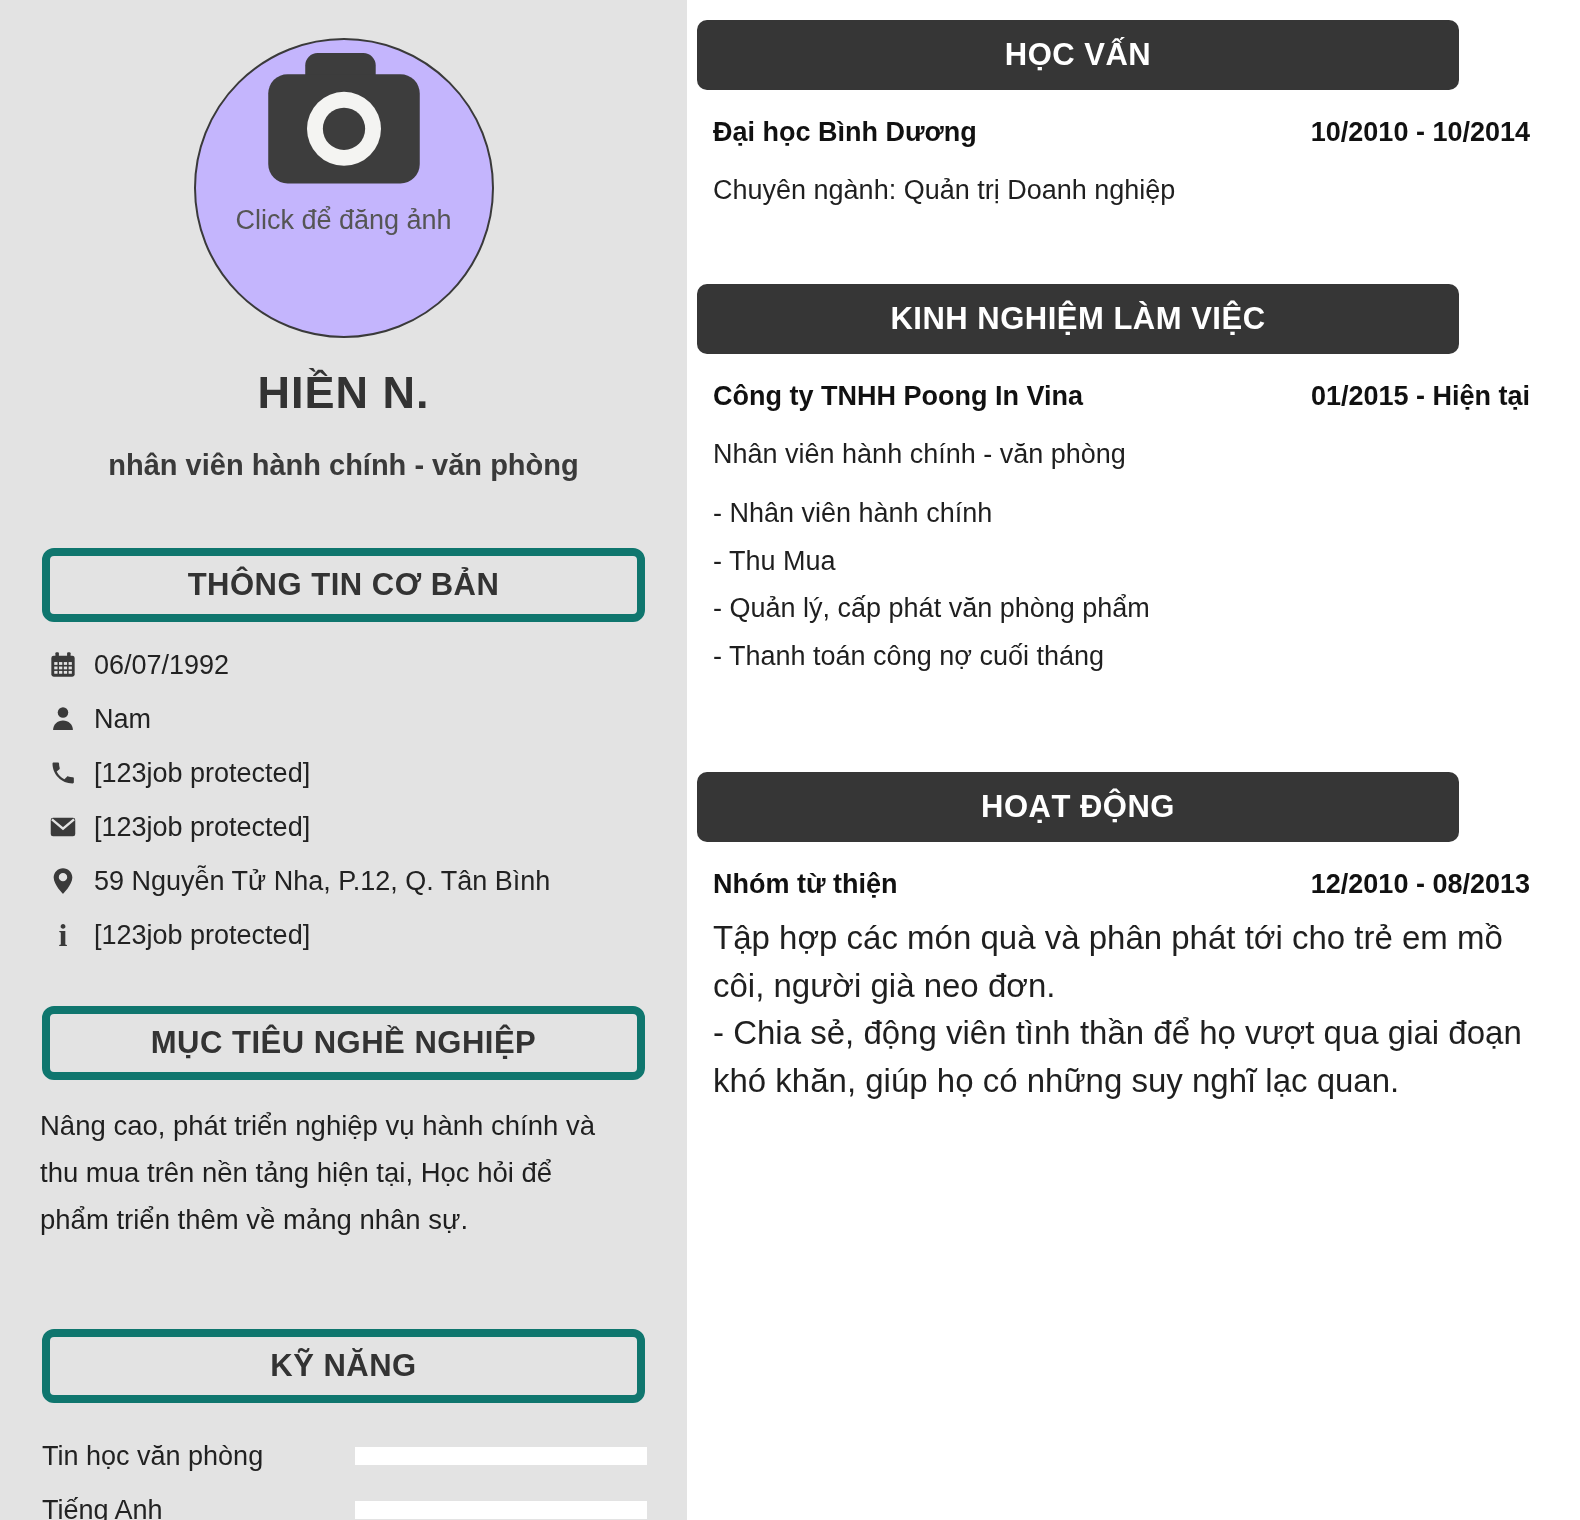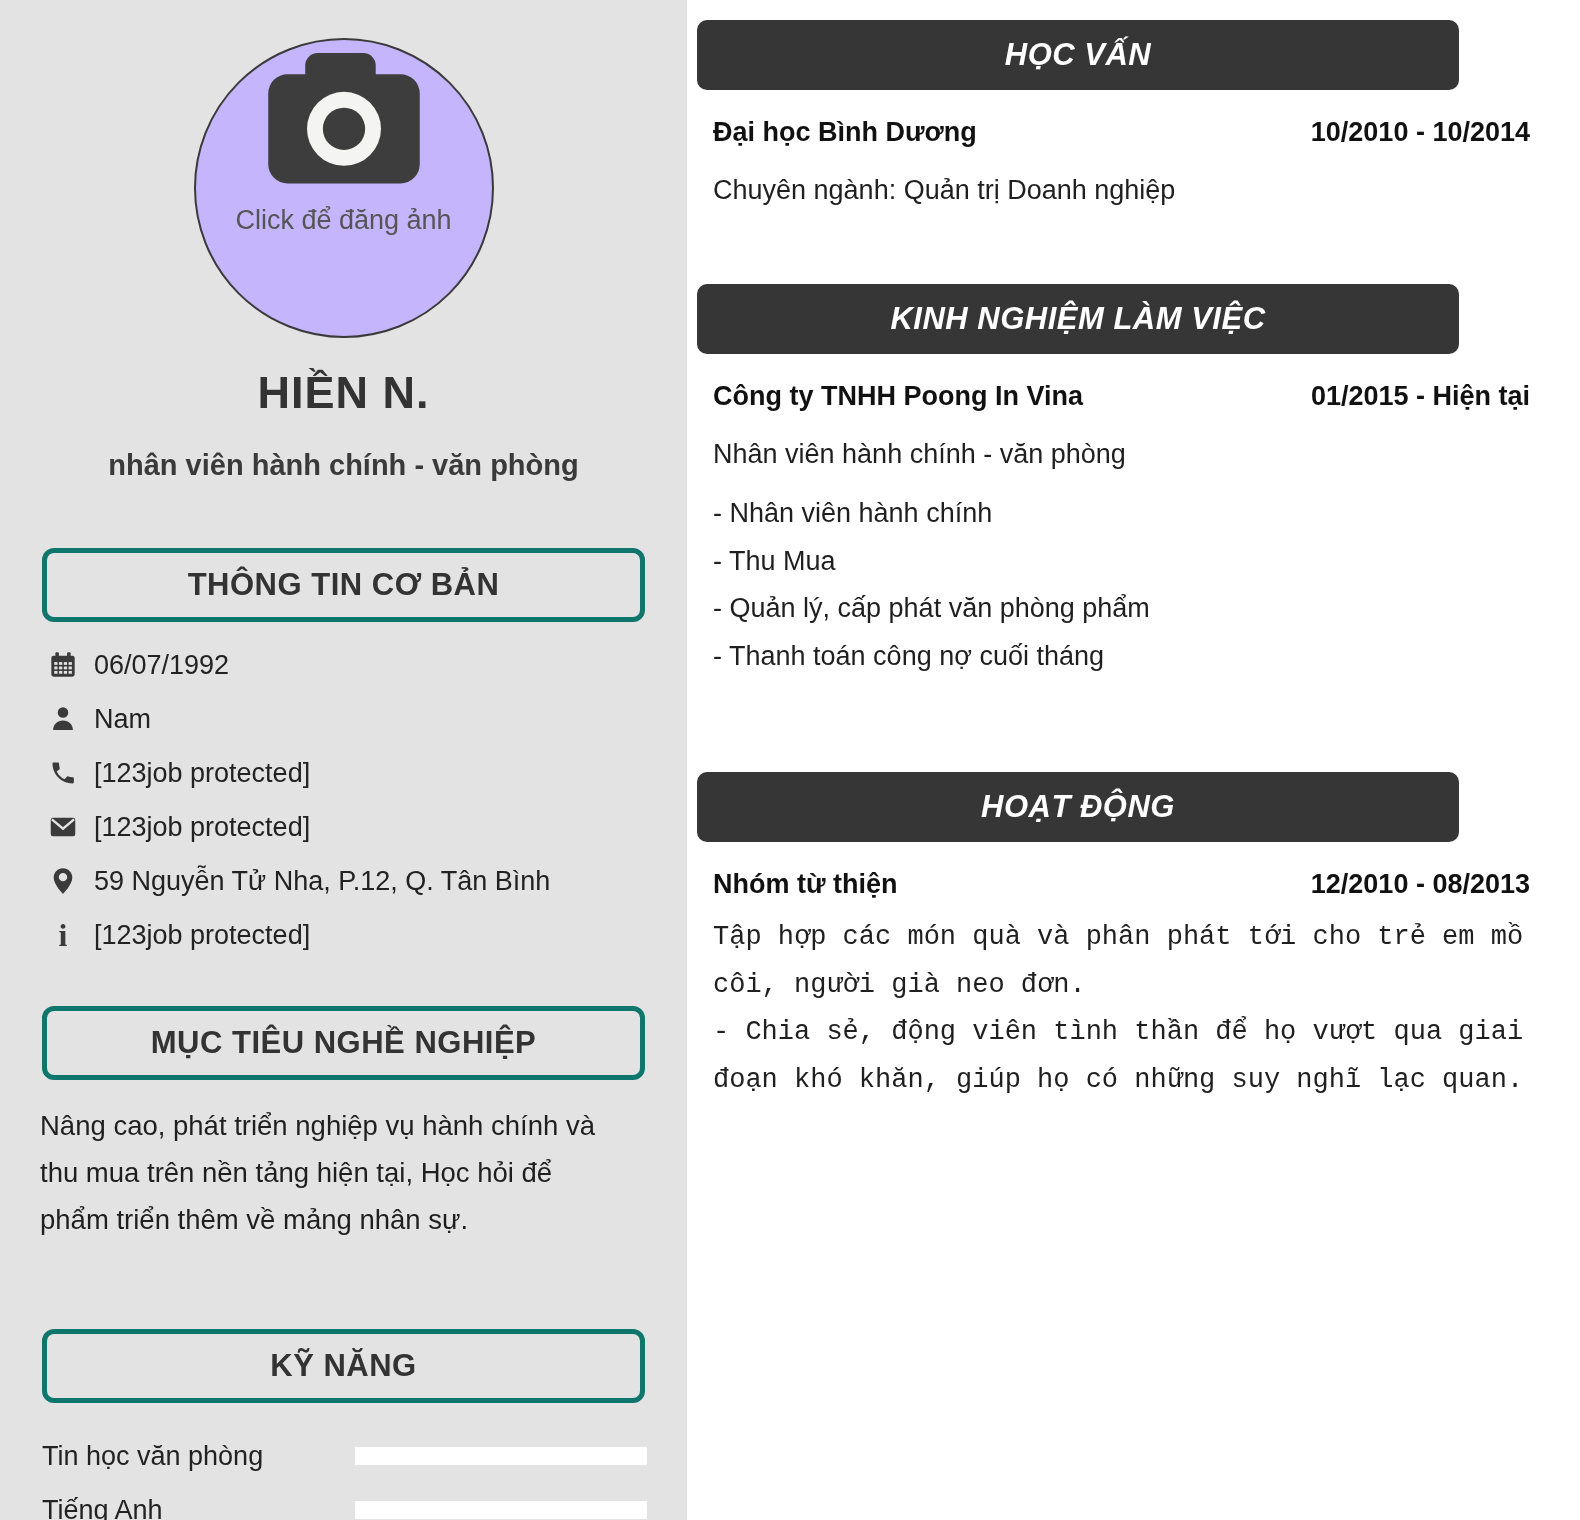--- a/index.html
+++ b/index.html
@@ -28,21 +28,21 @@
   .photo-caption { font-size:27px; color:#555; margin-top:0px; white-space:nowrap; }
   .name {
     text-align:center; font-size:45px; font-weight:bold; color:#333;
     margin-top:32px; letter-spacing:1px; line-height:1;
   }
   .job-title {
     text-align:center; font-size:29px; font-weight:bold; color:#3a3a3a;
     margin-top:36px; line-height:1;
   }
   .side-box {
-    margin:0 42px; height:74px; border:5px solid #0f766e; border-radius:12px;
+    margin:0 42px; height:74px; border:8px solid #0f766e; border-radius:12px;
     box-sizing:border-box; display:flex; align-items:center; justify-content:center;
     font-size:31px; font-weight:bold; color:#333; letter-spacing:0.5px;
   }
   .mt-box1 { margin-top:68px; }
   .mt-box2 { margin-top:44px; }
   .mt-box3 { margin-top:86px; }
   .info-list { margin:16px 0 0 48px; }
   .info-item { display:flex; align-items:center; height:54px; font-size:27px; color:#222; }
   .info-icon {
     width:30px; height:30px; margin-right:16px; flex-shrink:0;
@@ -61,32 +61,32 @@
   .skill-label { flex:1; font-size:27px; color:#222; }
   .skill-bar { width:292px; height:18px; background:#ffffff; }
   .skill-fill { height:100%; background:#333333; }
 
   
   .main { flex:1; box-sizing:border-box; padding:20px 50px 0 26px; }
   .section-bar {
     height:70px; width:762px; margin-left:-16px;
     background:#363636; border-radius:10px;
     display:flex; align-items:center; justify-content:center;
-    color:#ffffff; font-size:31px; font-weight:bold; letter-spacing:0.5px;font-style:italic;
+    color:#ffffff; font-size:31px; font-weight:bold; letter-spacing:0.5px;
   }
   .mt-sec { margin-top:78px; }
   .mt-sec3 { margin-top:92px; }
   .entry-head {
     display:flex; justify-content:space-between; align-items:baseline;
     margin-top:26px; font-size:27px; font-weight:bold; color:#111; line-height:32px;
   }
   .entry-detail { margin-top:26px; font-size:27px; color:#1f1f1f; line-height:32px; }
   .duties { margin-top:20px; }
   .duty { font-size:27px; color:#1f1f1f; line-height:47.5px; }
-  .activity-para { margin-top:14px; font-size:27px; color:#1f1f1f; line-height:47.5px;font-family:Liberation Mono, monospace; }
+  .activity-para { margin-top:14px; font-size:33px; color:#1f1f1f; line-height:47.5px; }
 </style>
 </head>
 <body>
 
 <div class="page">
 
   <div class="sidebar">
 
     <div class="photo">
       <svg class="camera" viewBox="0 0 100 84">

